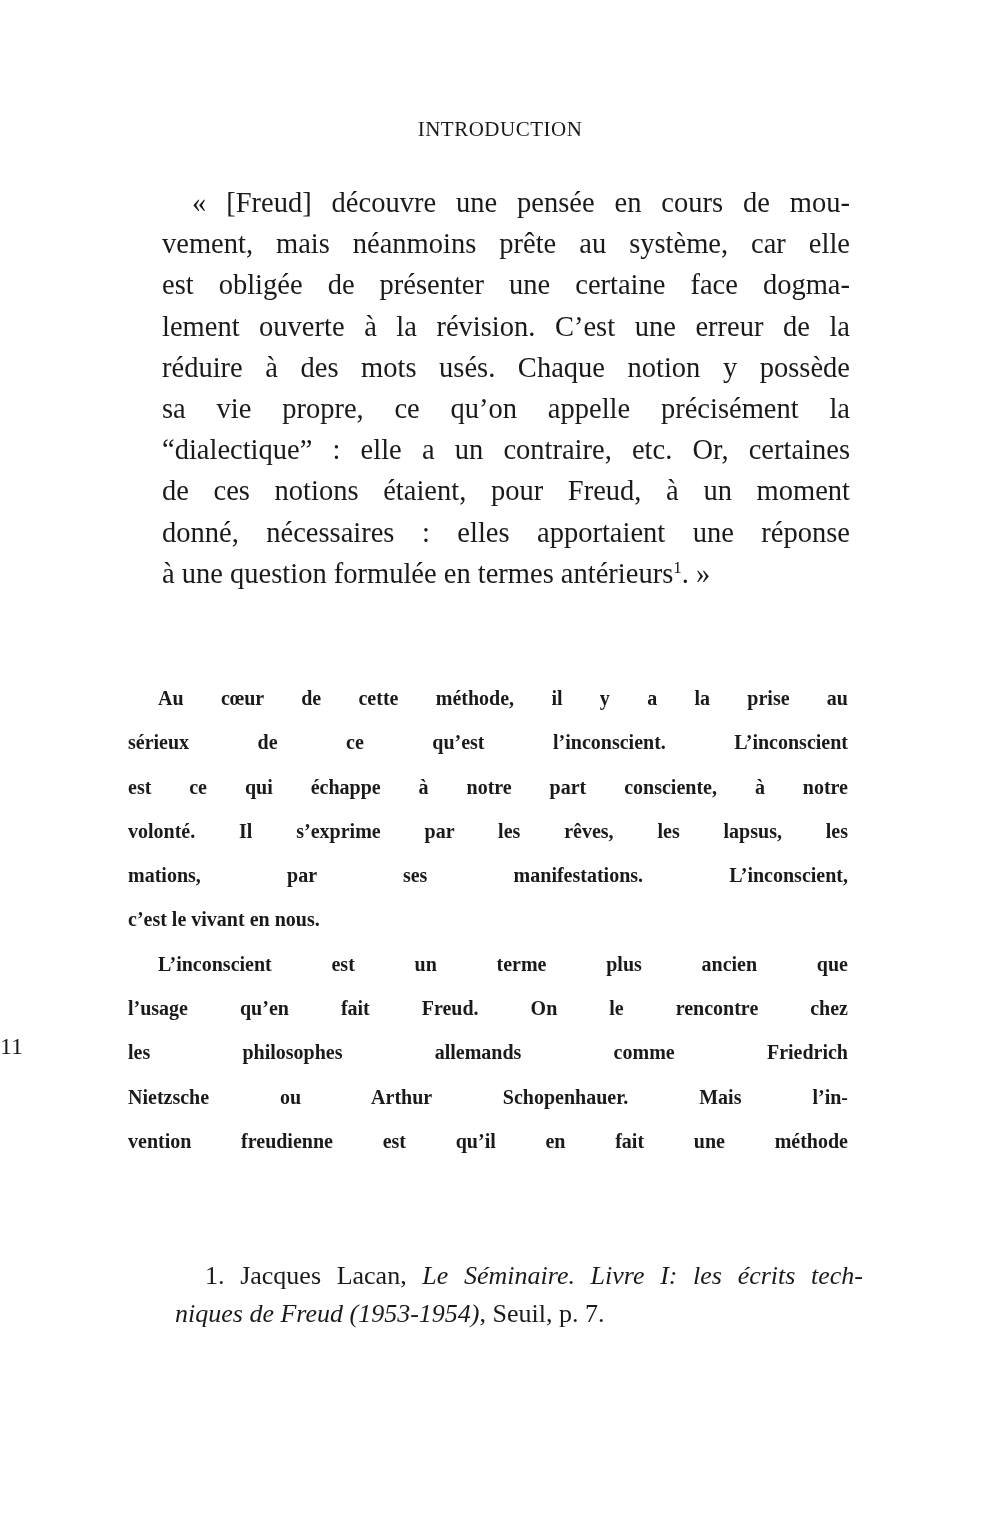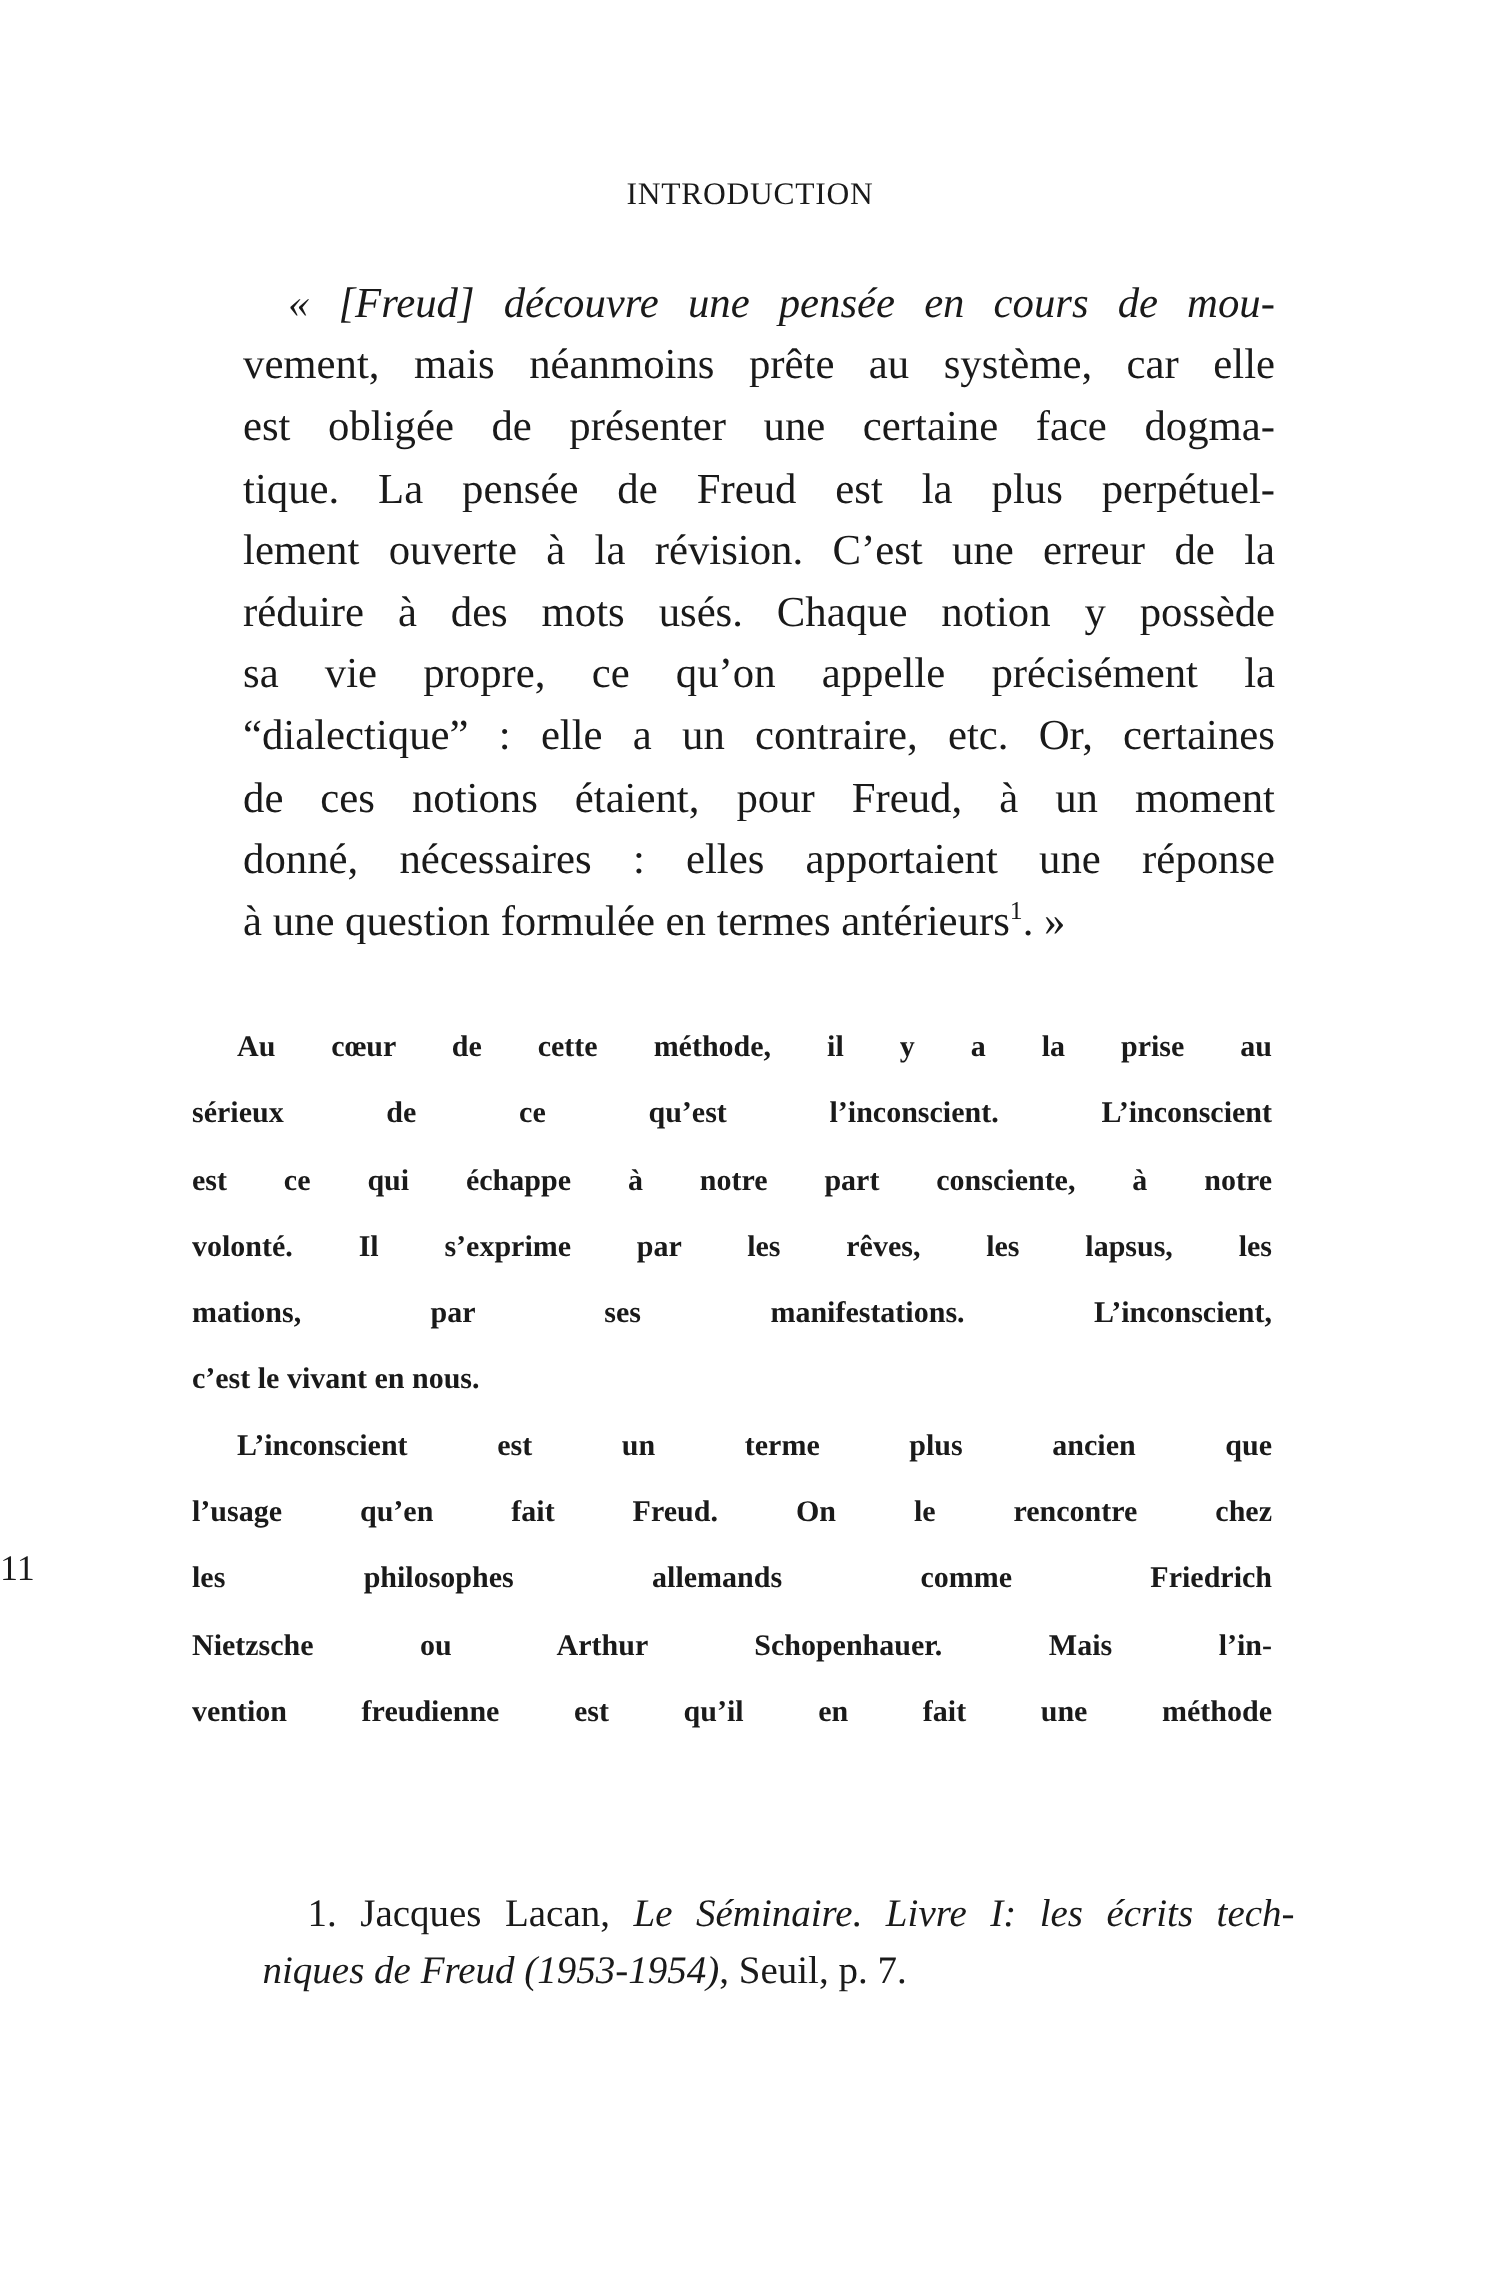--- a/index.html
+++ b/index.html
@@ -4,40 +4,39 @@
 <style>
   html, body { margin: 0; padding: 0; background: #ffffff; }
   body { width: 1000px; height: 1530px; position: relative; overflow: hidden;
          font-family: "Liberation Serif", "DejaVu Serif", serif; color: #1a1a1a; }
   .running-head { position: absolute; top: 117px; left: 0; width: 1000px; text-align: center;
                   font-size: 21px; letter-spacing: 0.5px; }
   .block { position: absolute; }
   .line { display: block; text-align: justify; text-align-last: justify; white-space: nowrap; }
   .line.last { text-align-last: left; }
   .quote { left: 162px; width: 688px; top: 182px; font-size: 28.5px; line-height: 41.2px; }
-  .quote .line.indent { padding-left: 30px; font-style: italic; }
+  .quote .line.indent { padding-left: 30px; }
   .body-text { left: 128px; width: 720px; top: 676px; font-size: 20px; line-height: 44.3px; font-weight: bold; }
   .body-text .line.indent { padding-left: 30px; }
   .footnotes { left: 175px; width: 688px; top: 1257px; font-size: 26px; line-height: 38px; }
   .footnotes .line.indent { padding-left: 30px; }
   .page-number { position: absolute; top: 1030px; width: 1000px; font-size: 24px; }
   .page-number { top: 1033px; }
   sup { font-size: 60%; vertical-align: super; line-height: 0; }
   i { font-style: italic; }
 </style>
 </head>
 <body>
 
 <div class="running-head">INTRODUCTION</div>
 
 <div class="block quote">
   <span class="line indent">« [Freud] découvre une pensée en cours de mou-</span>
   <span class="line">vement, mais néanmoins prête au système, car elle</span>
   <span class="line">est obligée de présenter une certaine face dogma-</span>
-  <span class="line">tique. La pensée de Freud est la plus perpétuel-</span>
   <span class="line">lement ouverte à la révision. C’est une erreur de la</span>
   <span class="line">réduire à des mots usés. Chaque notion y possède</span>
   <span class="line">sa vie propre, ce qu’on appelle précisément la</span>
   <span class="line">“dialectique” : elle a un contraire, etc. Or, certaines</span>
   <span class="line">de ces notions étaient, pour Freud, à un moment</span>
   <span class="line">donné, nécessaires : elles apportaient une réponse</span>
   <span class="line last"><span>à une question formulée en termes antérieurs</span><sup>1</sup><span>. »</span></span>
 </div>
 
 <div class="block body-text">

